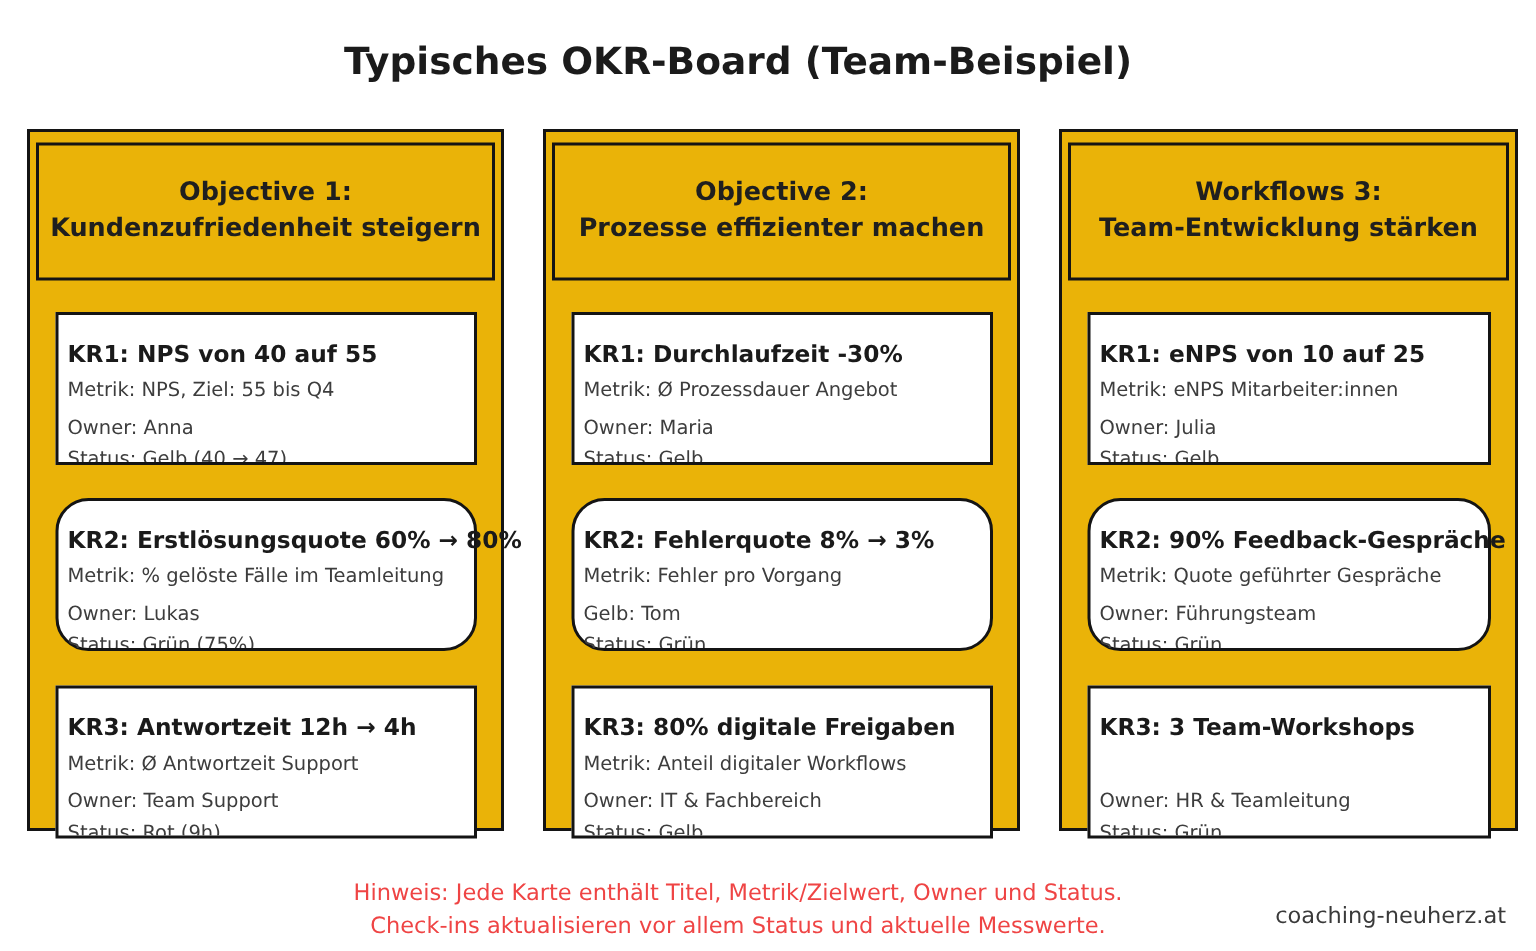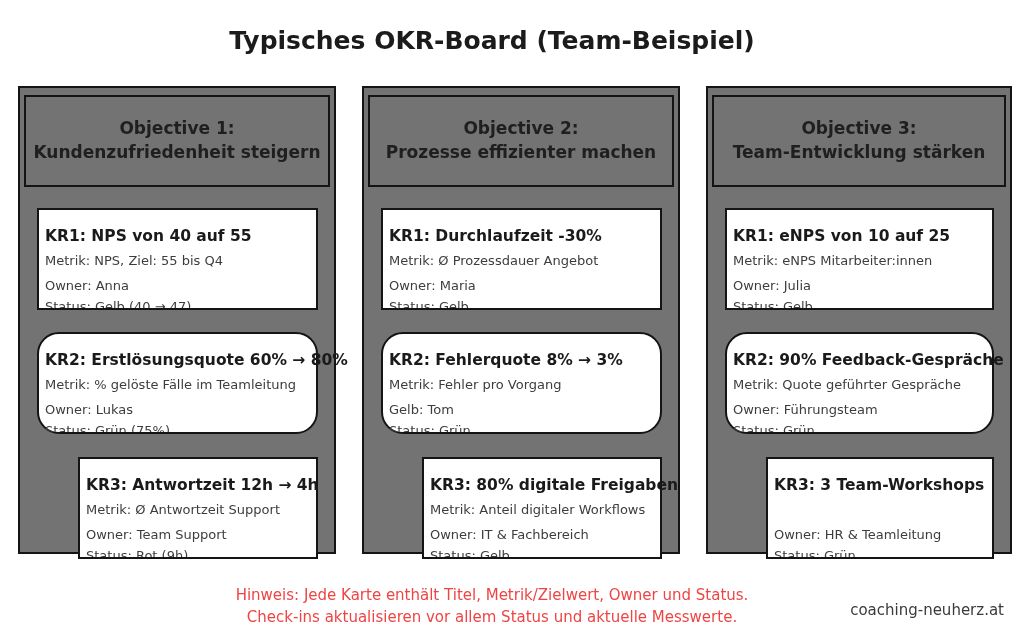--- a/index.html
+++ b/index.html
@@ -19,21 +19,21 @@
     font-size: 25px;
     font-weight: bold;
     color: #1b1b1b;
     letter-spacing: 0px;
   }
   .column {
     position: absolute;
     top: 86px;
     height: 468px;
     border: 2px solid #141414;
-    background: #737373;
+    background: #eab308;
     box-sizing: border-box;
   }
   .col-0 { left: 18px;  width: 318px; }
   .col-1 { left: 362px; width: 318px; }
   .col-2 { left: 706px; width: 306px; }
   .obj-header {
     margin: 7px 4px 0 4px;
     height: 92px;
     border: 2px solid #141414;
     box-sizing: border-box;
@@ -51,21 +51,21 @@
     position: absolute;
     left: 17px;
     right: 16px;
     height: 102px;
     border: 2px solid #141414;
     box-sizing: border-box;
     background: #ffffff;
   }
   .card-kr1 { top: 120px; }
   .card-kr2 { top: 244px; border-radius: 22px; }
-  .card-kr3 { top: 369px; margin-left: 41px; }
+  .card-kr3 { top: 369px; }
   .card-clip {
     position: absolute;
     inset: 0;
     
     clip-path: inset(0px -80px 0px 0px);
   }
   .card-line {
     position: absolute;
     left: 6px;
     white-space: nowrap;
@@ -165,21 +165,21 @@
         <div class="card-line card-title">KR3: 80% digitale Freigaben</div>
         <div class="card-line card-metric">Metrik: Anteil digitaler Workflows</div>
         <div class="card-line card-owner">Owner: IT &amp; Fachbereich</div>
         <div class="card-line card-status">Status: Gelb</div>
       </div>
     </div>
   </div>
 
   <div class="column col-2">
     <div class="obj-header">
-      <div class="obj-line">Objective 3:</div>
+      <div class="obj-line">Workflows 3:</div>
       <div class="obj-line">Team-Entwicklung stärken</div>
     </div>
     <div class="card card-kr1">
       <div class="card-clip">
         <div class="card-line card-title">KR1: eNPS von 10 auf 25</div>
         <div class="card-line card-metric">Metrik: eNPS Mitarbeiter:innen</div>
         <div class="card-line card-owner">Owner: Julia</div>
         <div class="card-line card-status">Status: Gelb</div>
       </div>
     </div>

